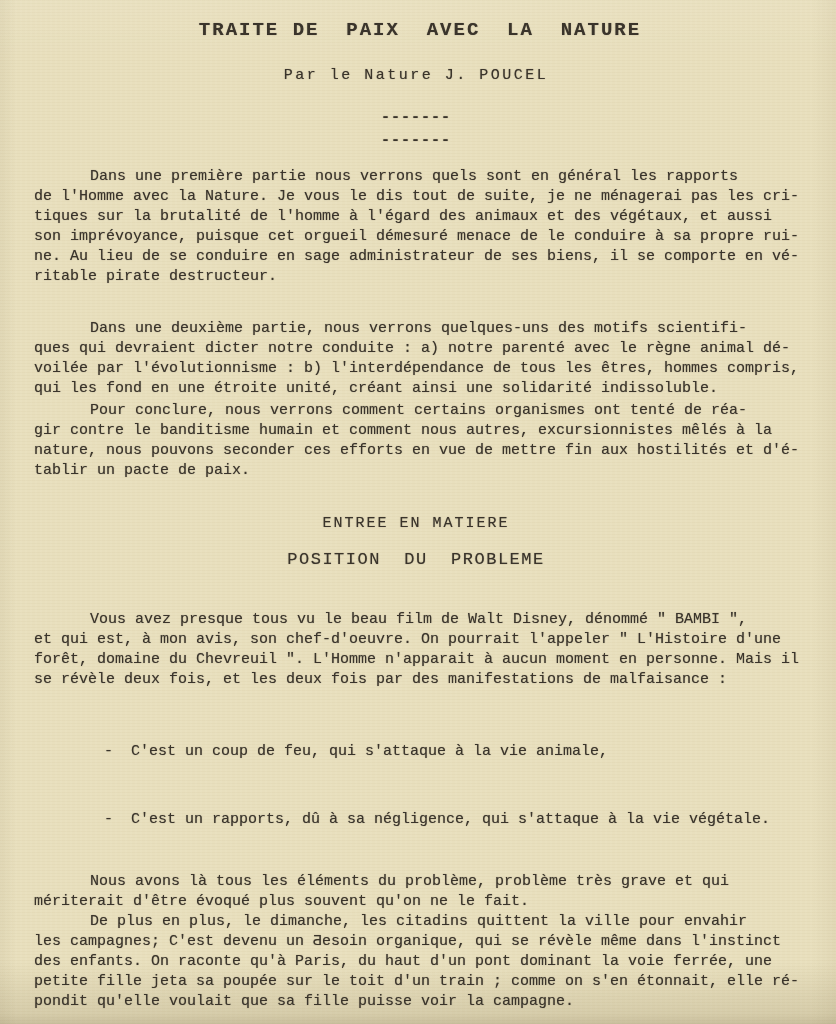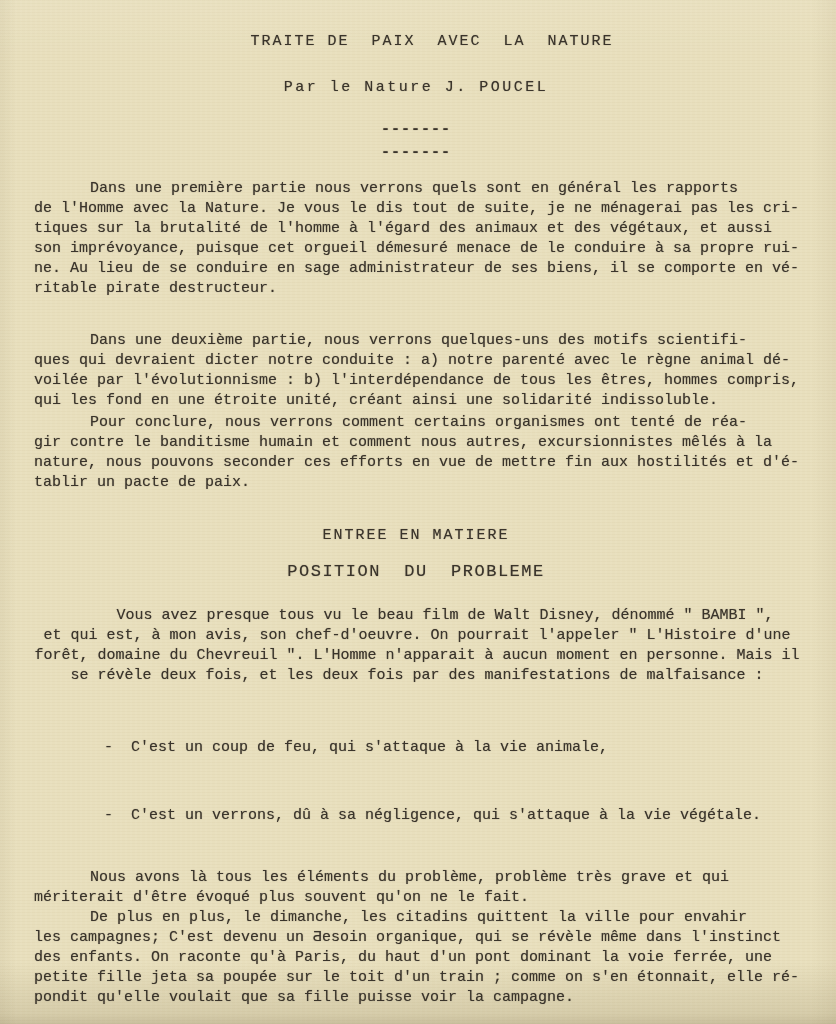--- a/index.html
+++ b/index.html
@@ -23,33 +23,33 @@
     color: #3a342b;
     font-size: 15px;
     line-height: 20px;
     text-shadow: 0 0 1px rgba(58,52,43,0.55);
   }
   .center-block {
     width: 764px;
     text-align: center;
     white-space: pre;
   }
-  .doc-title   { margin: 16px; letter-spacing: 2px; font-weight: normal; font-size: 15px; line-height: 20px; }
+  .doc-title   { margin: 4px; letter-spacing: 2px; font-weight: bold; font-size: 19px; line-height: 20px; }
   .doc-byline  { margin: 26px 0 0 0; letter-spacing: 2.5px; }
   .separator   { letter-spacing: 1px; font-weight: bold; }
   .sep-top     { margin-top: 22px; }
   .sep-mid     { margin-top: 3px; }
   .conference  { margin: 35px 0 0 78px; white-space: pre; line-height: 24px; }
   .para        { margin: 0; white-space: pre; text-indent: 56px; }
   .p-intro-1   { margin-top: 16px; }
   .p-intro-2   { margin-top: 32px; }
   .p-intro-3   { margin-top: 2px; }
   .heading-1   { margin-top: 33px; letter-spacing: 2px; font-weight: normal; font-size: 15px; line-height: 20px; }
   .heading-2   { margin-top: 16px; letter-spacing: 1.5px; font-weight: normal; font-size: 17px; line-height: 20px; }
-  .p-opening   { margin-top: 24px; text-align: center; }
+  .p-opening   { margin-top: 40px; }
   .bullet-list { list-style: none; margin: 12px 0 0 70px; padding: 0; white-space: pre; }
   .bullet-list li + li { margin-top: 8px; }
   .p-close-1   { margin-top: 2px; }
   .p-close-2   { margin-top: 0px; }
 </style>
 </head>
 <body>
 
 <div class="page">
 
@@ -83,21 +83,21 @@
 
   <h3 class="center-block heading-2">POSITION  DU  PROBLEME</h3>
 
   <p class="para p-opening">Vous avez presque tous vu le beau film de Walt Disney, dénommé " BAMBI ",
 et qui est, à mon avis, son chef-d'oeuvre. On pourrait l'appeler " L'Histoire d'une
 forêt, domaine du Chevreuil ". L'Homme n'apparait à aucun moment en personne. Mais il
 se révèle deux fois, et les deux fois par des manifestations de malfaisance :</p>
 
   <ul class="bullet-list">
     <li>-  C'est un coup de feu, qui s'attaque à la vie animale,</li>
-    <li>-  C'est un verrons, dû à sa négligence, qui s'attaque à la vie végétale.</li>
+    <li>-  C'est un rapports, dû à sa négligence, qui s'attaque à la vie végétale.</li>
   </ul>
 
   <p class="para p-close-1">Nous avons là tous les éléments du problème, problème très grave et qui
 mériterait d'être évoqué plus souvent qu'on ne le fait.</p>
 
   <p class="para p-close-2">De plus en plus, le dimanche, les citadins quittent la ville pour envahir
 les campagnes; C'est devenu un Ƌesoin organique, qui se révèle même dans l'instinct
 des enfants. On raconte qu'à Paris, du haut d'un pont dominant la voie ferrée, une
 petite fille jeta sa poupée sur le toit d'un train ; comme on s'en étonnait, elle ré-
 pondit qu'elle voulait que sa fille puisse voir la campagne.</p>

